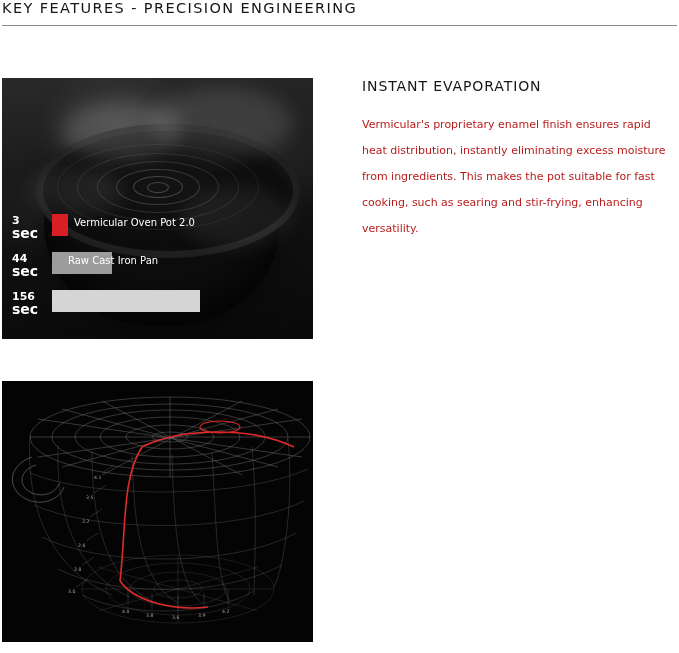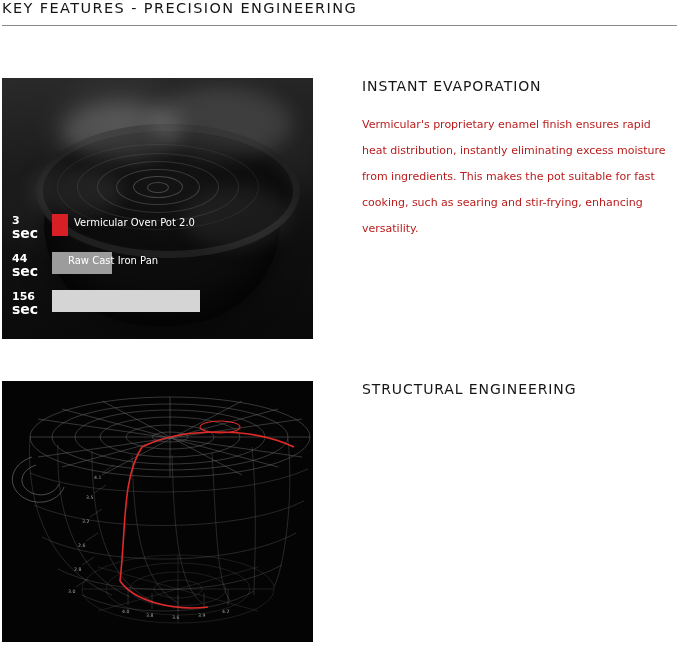--- a/index.html
+++ b/index.html
@@ -350,17 +350,16 @@
             <text x="144" y="236">3.8</text>
             <text x="170" y="238">3.6</text>
             <text x="196" y="236">3.9</text>
             <text x="220" y="232">4.2</text>
           </g>
         </svg>
       </div>
     </div>
 
     <div class="feature-text">
-      <h2 class="feature-title">STRUCTURAL ENGINEERING</h2>
     </div>
   </div>
 
 </div>
 
 </body></html>

